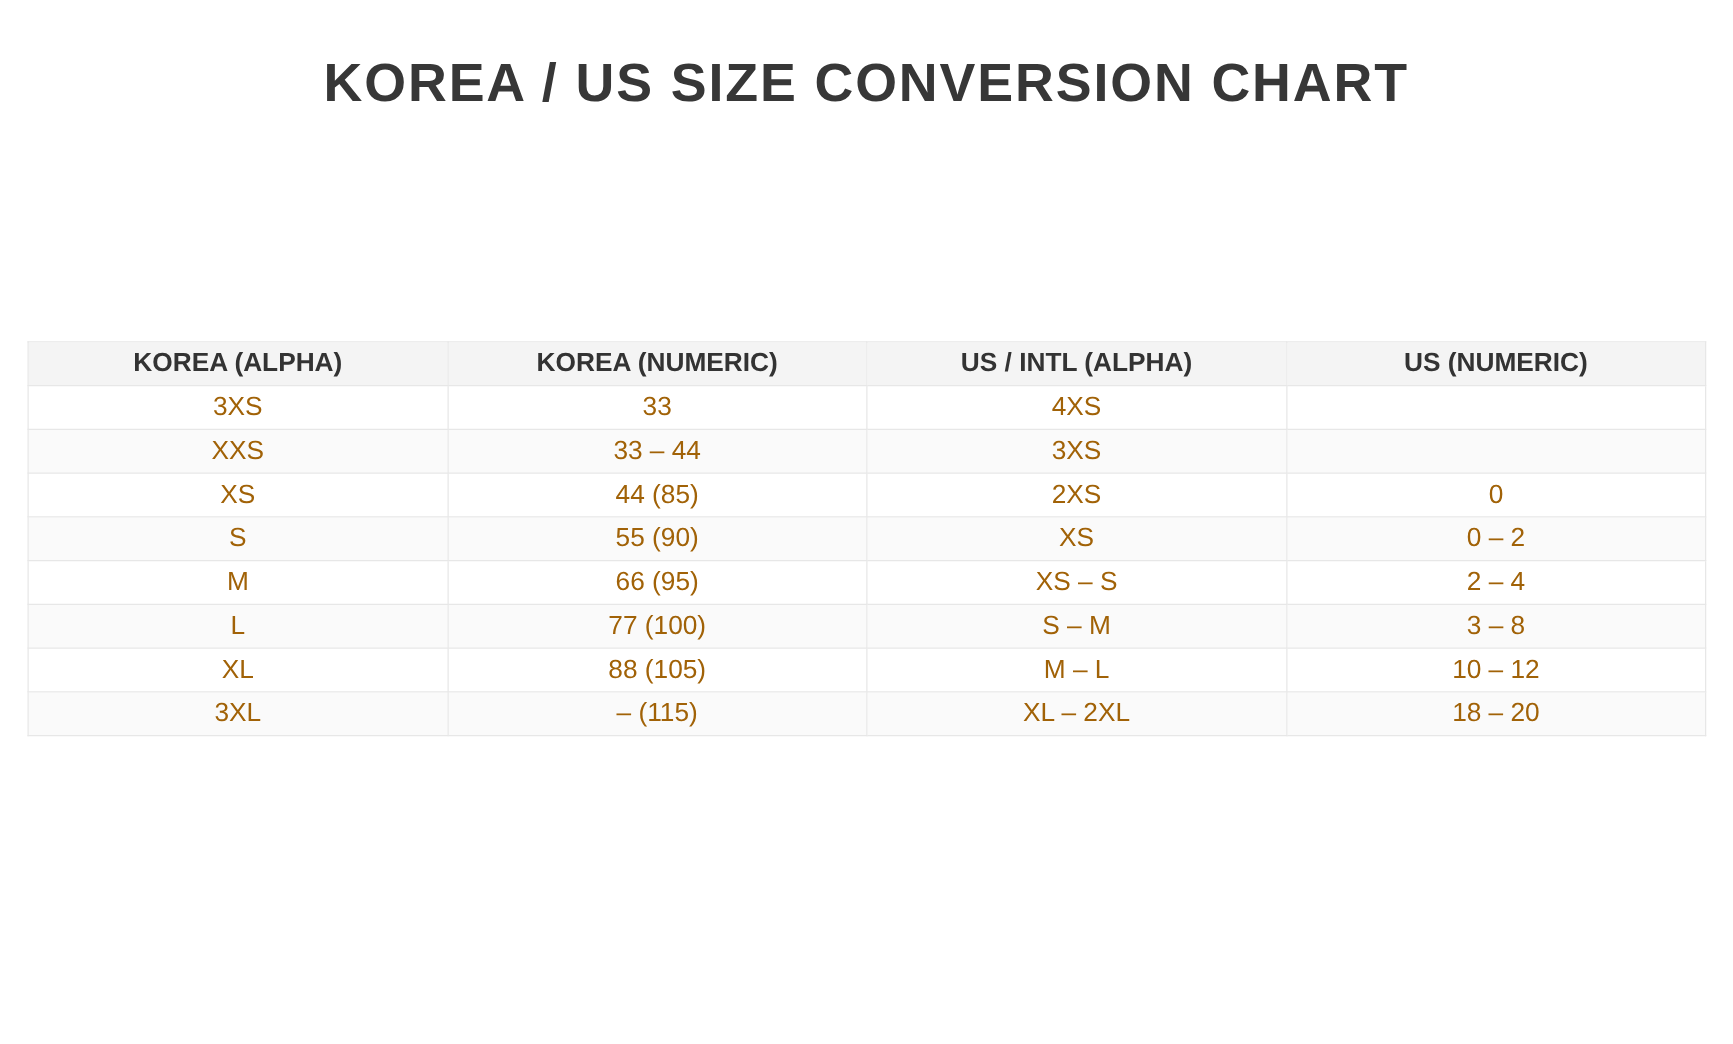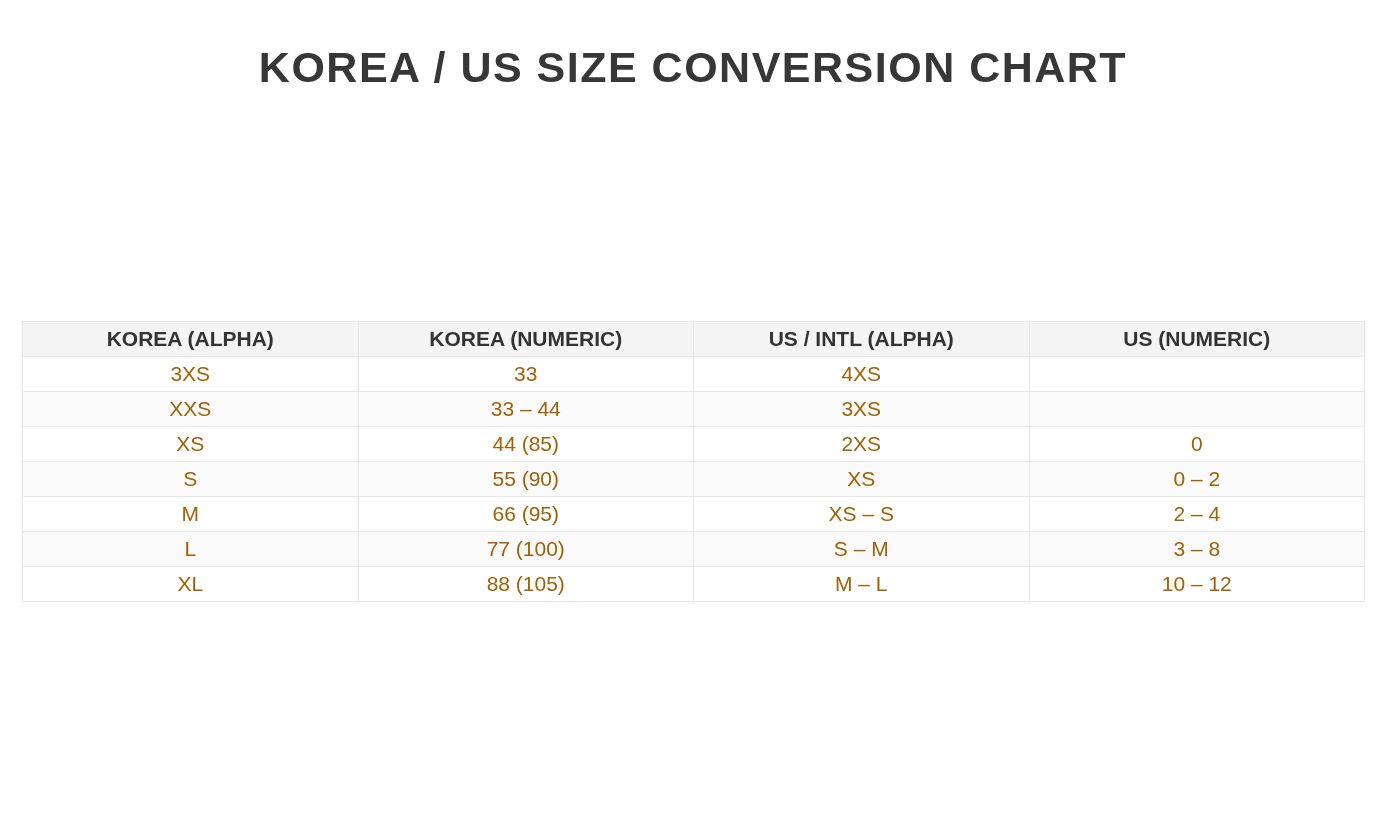--- a/index.html
+++ b/index.html
@@ -29,21 +29,20 @@
     color: #373737;
   }
   table.size-table {
     position: absolute;
     left: 22px;
     top: 273px;
     width: 1343px;
     border-collapse: collapse;
     table-layout: fixed;
     background: #ffffff;
-    margin-top: 48px;
   }
   .size-table th,
   .size-table td {
     border: 1px solid #e7e7e7;
     height: 34px;
     text-align: center;
     vertical-align: middle;
     padding: 0;
     font-size: 21px;
     overflow: hidden;
@@ -114,15 +113,21 @@
           <td>77 (100)</td>
           <td>S – M</td>
           <td>3 – 8</td>
         </tr>
         <tr>
           <td>XL</td>
           <td>88 (105)</td>
           <td>M – L</td>
           <td>10 – 12</td>
         </tr>
+        <tr>
+          <td>3XL</td>
+          <td>– (115)</td>
+          <td>XL – 2XL</td>
+          <td>18 – 20</td>
+        </tr>
       </tbody>
   </table>
 </div>
 
 </body></html>

